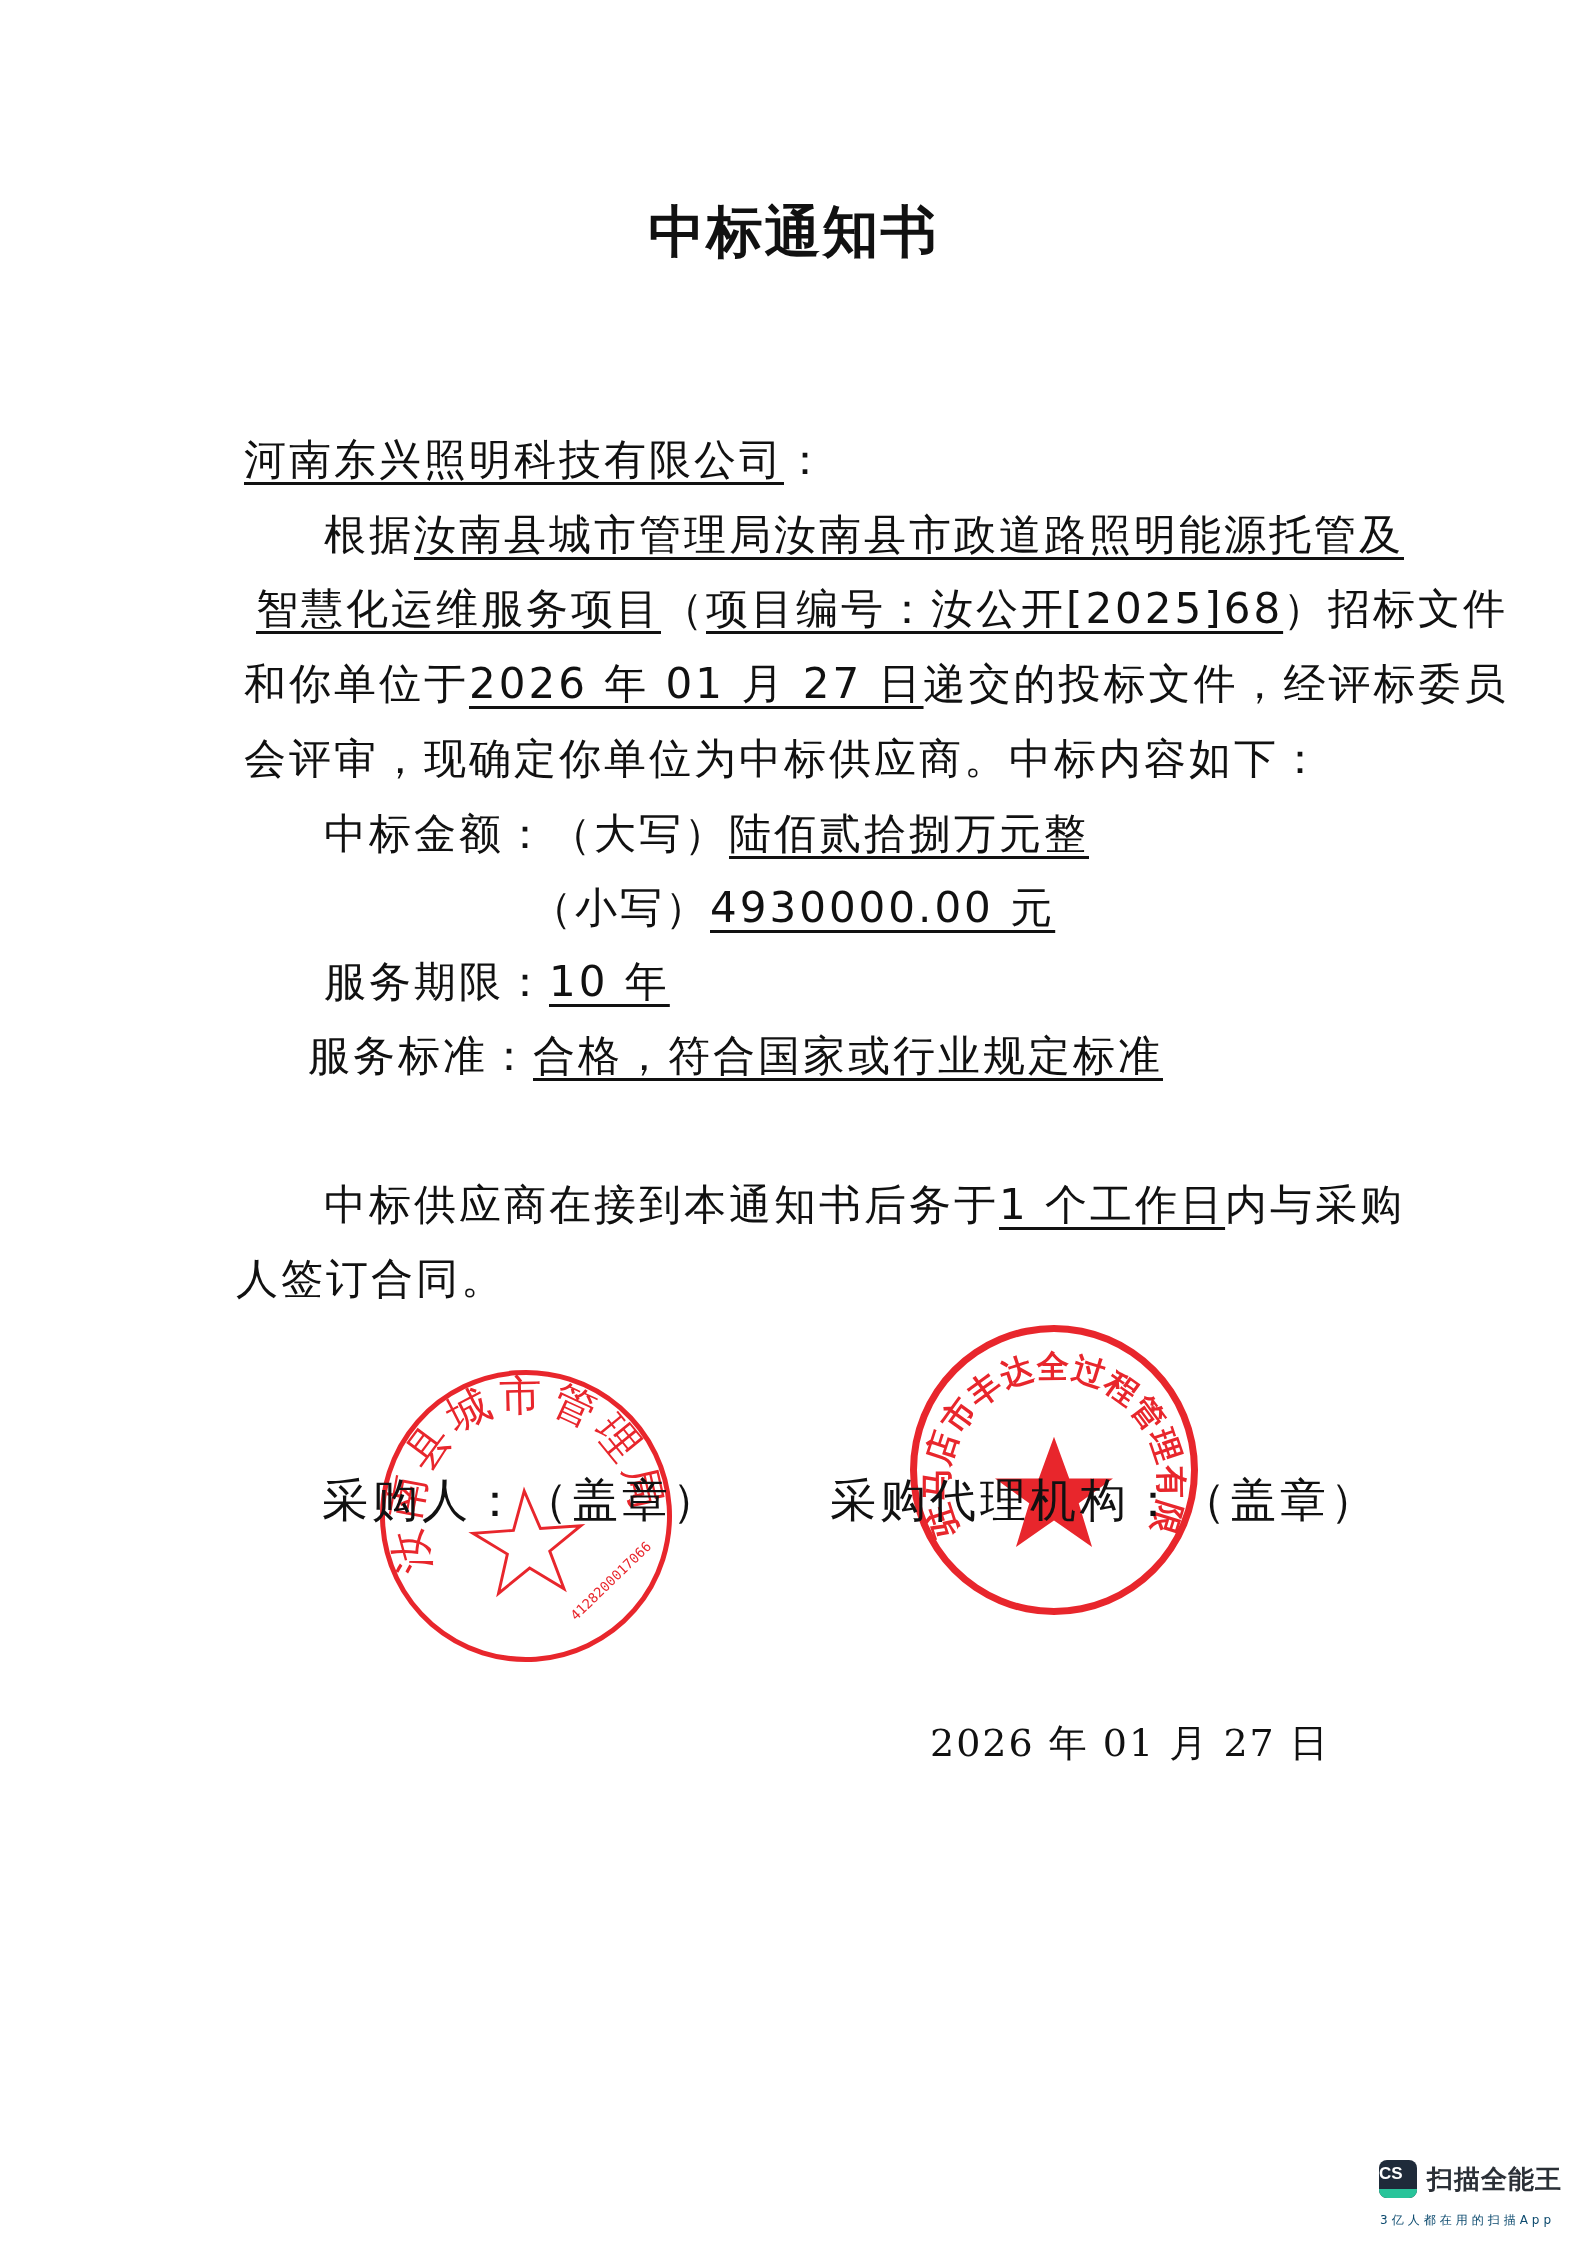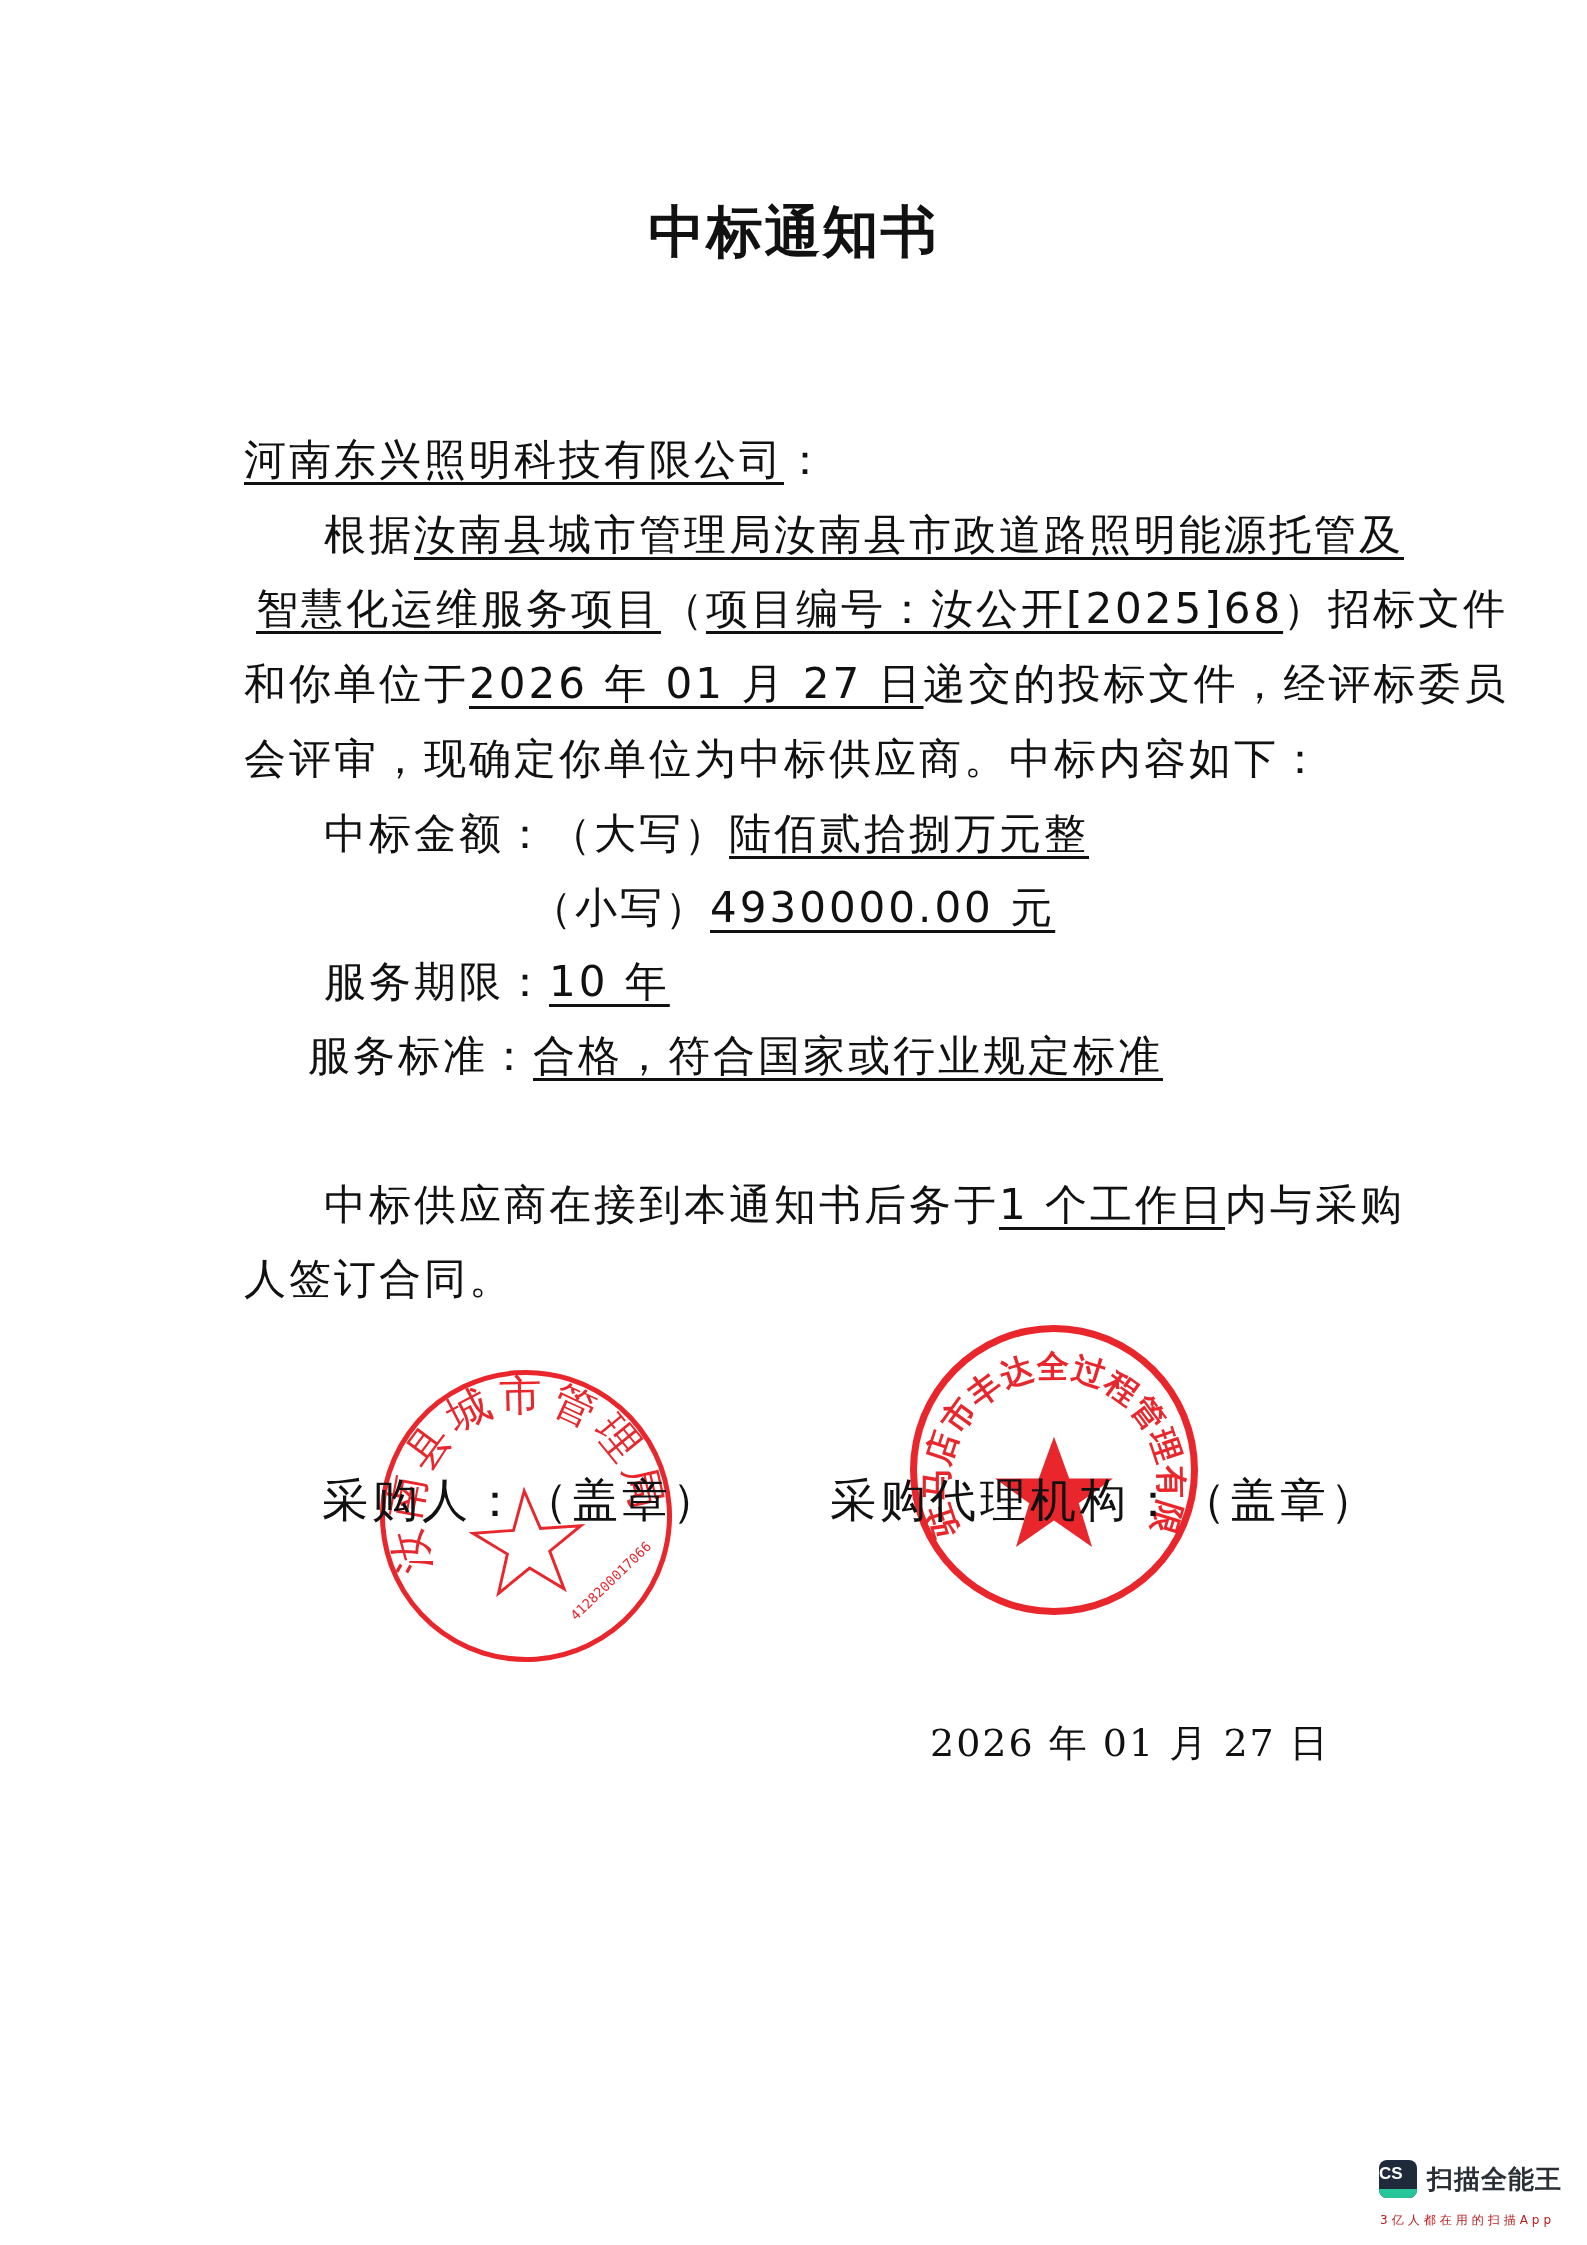--- a/index.html
+++ b/index.html
@@ -11,21 +11,21 @@
   .u { text-decoration:underline; text-decoration-thickness:3px; text-underline-offset:8px; }
   .seal { position:absolute; border-radius:50%; border:5px solid #e8262c; box-sizing:border-box; }
   .seal svg { position:absolute; left:0; top:0; width:100%; height:100%; overflow:visible; }
   .sign { position:absolute; font-size:46px; white-space:nowrap; letter-spacing:4px; z-index:2; }
   .date { position:absolute; left:930px; top:1718px; font-size:38px; font-family:"DejaVu Serif", serif; letter-spacing:2px; }
   .wm { position:absolute; left:1372px; top:2152px; width:210px; height:90px; }
   .wm-logo { position:absolute; left:7px; top:8px; width:38px; height:38px; border-radius:8px; background:#1f2b3a; overflow:hidden; }
   .wm-logo .cs { position:absolute; left:0; top:4px; width:38px; text-align:left; color:#fff; font-weight:bold; font-size:17px; font-family:"Liberation Sans", sans-serif; }
   .wm-logo .bar { position:absolute; left:0; bottom:0; width:38px; height:9px; background:#28c49a; }
   .wm-name { position:absolute; left:55px; top:10px; font-size:26px; font-weight:bold; color:#2a2f36; letter-spacing:1px; }
-  .wm-sub { position:absolute; left:8px; top:60px; font-size:12px; color:#b91c1c; letter-spacing:4px; }
+  .wm-sub { position:absolute; left:8px; top:60px; font-size:12px; color:#0c4a6e; letter-spacing:4px; }
 </style>
 </head>
 <body>
 
 <div class="title">中标通知书</div>
 
 <div class="line" style="left:244px; top:393px;">
   <span class="u">河南东兴照明科技有限公司</span><span>：</span>
 </div>
 
@@ -49,21 +49,21 @@
 <div class="line" style="left:324px; top:915px;">
   <span>服务期限：</span><span class="u">10 年</span>
 </div>
 <div class="line" style="left:308px; top:989px;">
   <span>服务标准：</span><span class="u">合格，符合国家或行业规定标准</span>
 </div>
 
 <div class="line" style="left:324px; top:1138px;">
   <span>中标供应商在接到本通知书后务于</span><span class="u">1 个工作日</span><span>内与采购</span>
 </div>
-<div class="line" style="left:244px; top:1212px;text-align:center;">人签订合同。</div>
+<div class="line" style="left:236px; top:1212px;text-align:center;">人签订合同。</div>
 
 <div class="seal" style="left:380px; top:1370px; width:292px; height:292px; transform:rotate(-4deg);">
   <svg viewBox="0 0 292 292">
     <defs>
         <path id="arcA" d="M 50 200 A 110 110 0 1 1 242 200"></path>
       </defs>
     <text font-size="44" fill="#e8262c" font-family="DejaVu Sans, sans-serif" letter-spacing="6"><textPath href="#arcA" startOffset="2%">汝南县城市管理局</textPath></text>
     <polygon points="146,120 160,160 202,160 168,184 180,224 146,200 112,224 124,184 90,160 132,160" fill="none" stroke="#e8262c" stroke-width="3"></polygon>
     <text x="190" y="258" font-size="14" fill="#e8262c" font-family="DejaVu Sans Mono, monospace" transform="rotate(-40 190 258)">4128200017066</text>
   </svg>

